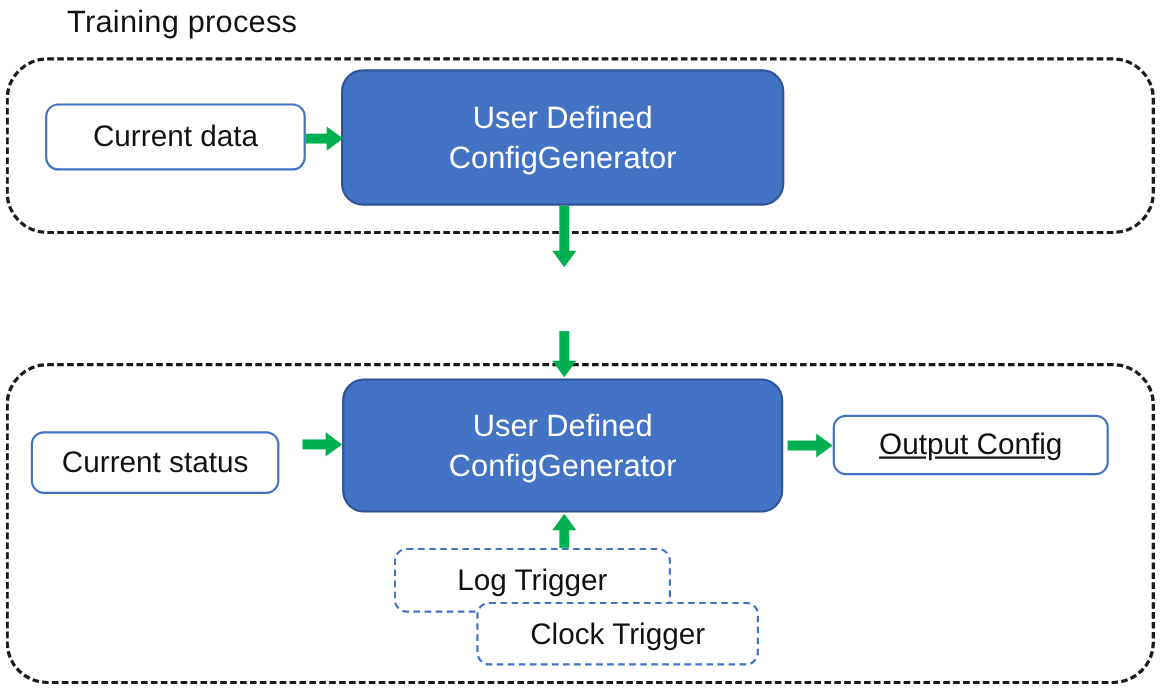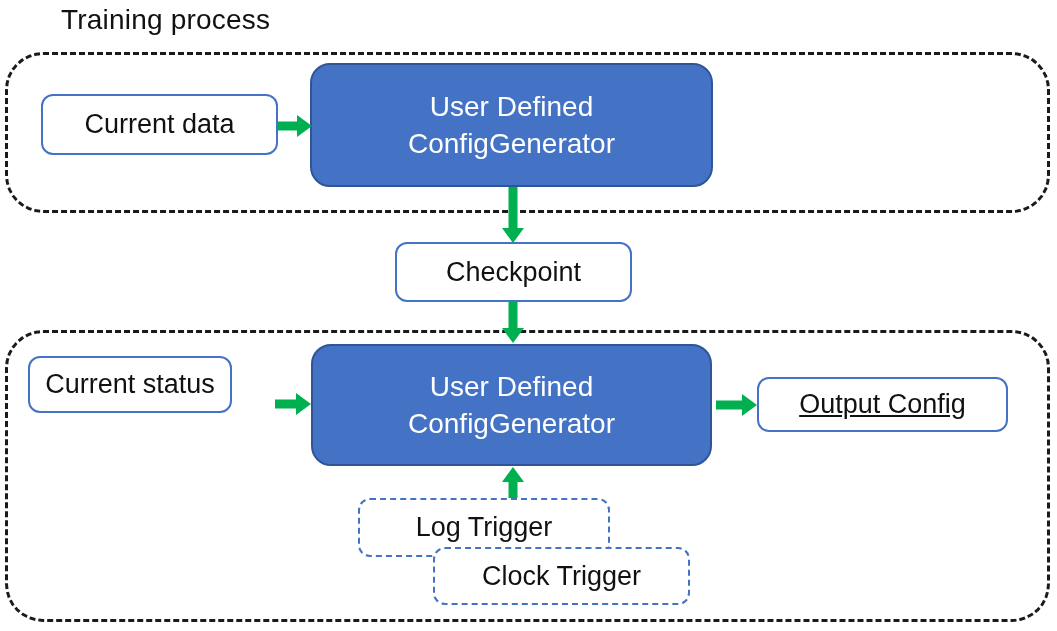--- a/index.html
+++ b/index.html
@@ -103,31 +103,30 @@
   <div class="blue-node" style="left:310px;top:63px;width:403px;height:124px;">
     <span>User Defined</span>
     <span>ConfigGenerator</span>
   </div>
 
   <div class="arrow arrow-down" style="left:501px;top:187px;width:24px;height:56px;">
     <div class="stem"></div>
     <div class="head"></div>
   </div>
 
-  <div class="white-node" style="left:395px;top:242px;width:237px;height:60px;">Checkpoint</div>
 
   <div class="arrow arrow-down" style="left:501px;top:301px;width:24px;height:42px;">
     <div class="stem"></div>
     <div class="head"></div>
   </div>
 
 
   <div class="dashed-container" style="left:5px;top:330px;width:1045px;height:292px;"></div>
 
-  <div class="white-node" style="left:28px;top:356px;width:204px;height:57px;">Current status</div>
+  <div class="white-node" style="left:28px;top:392px;width:226px;height:57px;">Current status</div>
 
   <div class="arrow arrow-right" style="left:275px;top:392px;width:36px;height:24px;">
     <div class="stem"></div>
     <div class="head"></div>
   </div>
 
   <div class="blue-node" style="left:311px;top:344px;width:401px;height:122px;">
     <span>User Defined</span>
     <span>ConfigGenerator</span>
   </div>

